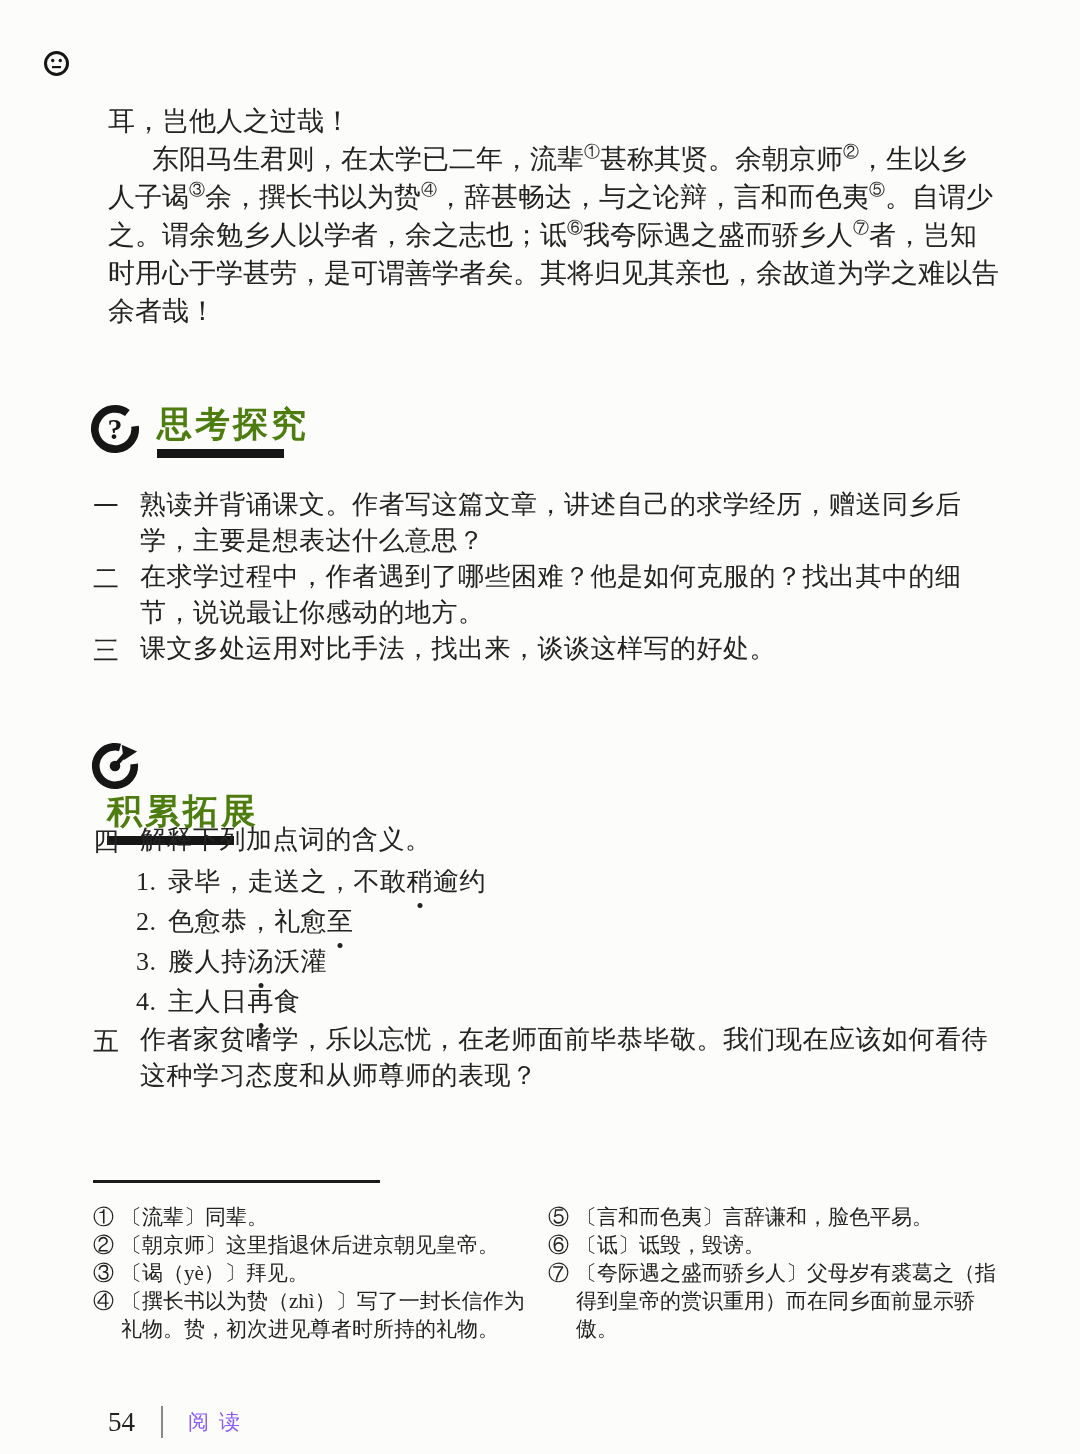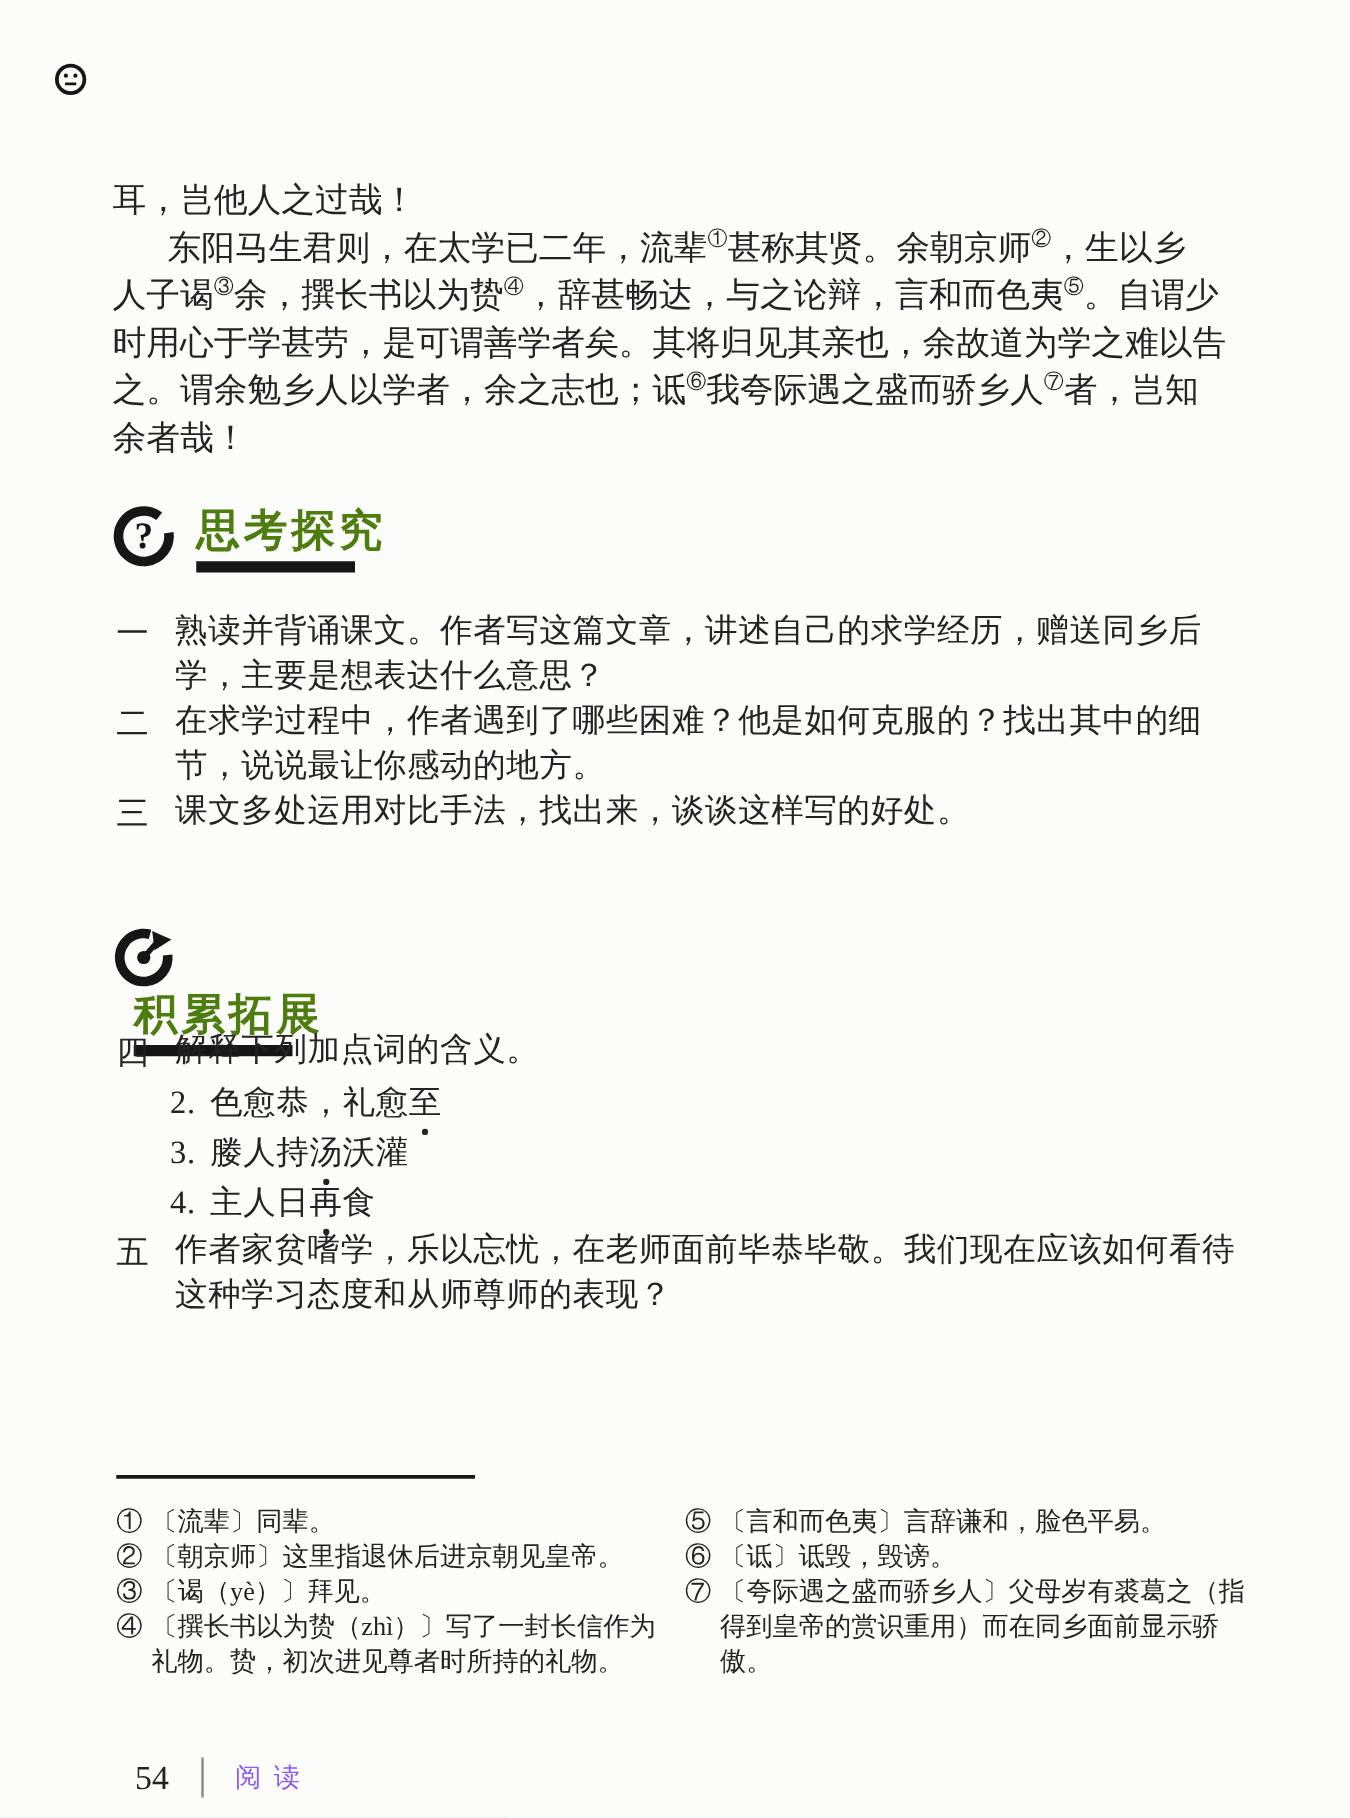--- a/index.html
+++ b/index.html
@@ -7,21 +7,21 @@
     position:relative;width:1080px;height:1454px;margin:0 auto;
     background:#fcfcfa;color:#232323;overflow:hidden;
     font-family:"Liberation Serif","DejaVu Serif",serif;
   }
   .abs{position:absolute;}
 
   
   .smiley{left:43px;top:50px;width:27px;height:27px;}
 
   
-  .passage{left:90px;top:102px;width:915px;font-size:27px;letter-spacing:0;margin-top:39px;}
+  .passage{left:108px;top:102px;width:915px;font-size:27px;letter-spacing:0;}
   .pline{height:38px;line-height:38px;white-space:nowrap;}
   .pline.indent{text-indent:44px;}
   sup.fnref{font-size:16px;letter-spacing:0;vertical-align:11px;line-height:0;}
 
   
   .section-header{left:90px;display:flex;align-items:flex-start;}
   .hdr-icon{width:50px;height:50px;flex-shrink:0;}
   .hdr-right{margin-left:17px;}
   .hdr-title{font-size:35px;font-weight:700;letter-spacing:3px;line-height:42px;color:#4d7c0f;}
   .hdr-bar{height:9px;background:#161616;margin-top:3px;width:127px;}
@@ -68,22 +68,22 @@
       <circle cx="9.7" cy="10.5" r="1.7" fill="#161616"></circle>
       <circle cx="17.3" cy="10.5" r="1.7" fill="#161616"></circle>
       <rect x="9" y="16" width="9" height="2.2" fill="#161616"></rect>
     </svg>
   </div>
 
   <div class="abs passage">
     <div class="pline">耳，岂他人之过哉！</div>
     <div class="pline indent">东阳马生君则，在太学已二年，流辈<sup class="fnref">①</sup>甚称其贤。余朝京师<sup class="fnref">②</sup>，生以乡</div>
     <div class="pline">人子谒<sup class="fnref">③</sup>余，撰长书以为贽<sup class="fnref">④</sup>，辞甚畅达，与之论辩，言和而色夷<sup class="fnref">⑤</sup>。自谓少</div>
+    <div class="pline">之。谓余勉乡人以学者，余之志也；诋<sup class="fnref">⑥</sup>我夸际遇之盛而骄乡人<sup class="fnref">⑦</sup>者，岂知</div>
     <div class="pline">时用心于学甚劳，是可谓善学者矣。其将归见其亲也，余故道为学之难以告</div>
-    <div class="pline">之。谓余勉乡人以学者，余之志也；诋<sup class="fnref">⑥</sup>我夸际遇之盛而骄乡人<sup class="fnref">⑦</sup>者，岂知</div>
     <div class="pline">余者哉！</div>
   </div>
 
   <div class="abs section-header" style="top:404px;">
     <div class="hdr-icon">
       <svg viewBox="0 0 52 52" width="50" height="50">
         <circle cx="26" cy="26" r="21" fill="none" stroke="#161616" stroke-width="8" stroke-dasharray="115 17" transform="rotate(-8 26 26)"></circle>
         <text x="26" y="36" text-anchor="middle" font-size="31" font-weight="900" font-family="Liberation Serif, serif" fill="#161616">?</text>
       </svg>
     </div>
@@ -122,20 +122,23 @@
       <div class="hdr-bar"></div>
     </div>
   </div>
 
   <div class="abs qblock" style="top:822px;">
     <div class="qrow">
       <span class="qnum">四</span>
       <span class="qtext">解释下列加点词的含义。</span>
     </div>
     <div class="ex-items">
+      <div class="ex-item">
+        <span class="inum">1.</span><span>录毕，走送之，不敢</span><span class="em">稍</span><span>逾约</span>
+      </div>
       <div class="ex-item">
         <span class="inum">2.</span><span>色愈恭，礼愈</span><span class="em">至</span><span></span>
       </div>
       <div class="ex-item">
         <span class="inum">3.</span><span>媵人持</span><span class="em">汤</span><span>沃灌</span>
       </div>
       <div class="ex-item">
         <span class="inum">4.</span><span>主人日</span><span class="em">再</span><span>食</span>
       </div>
     </div>

